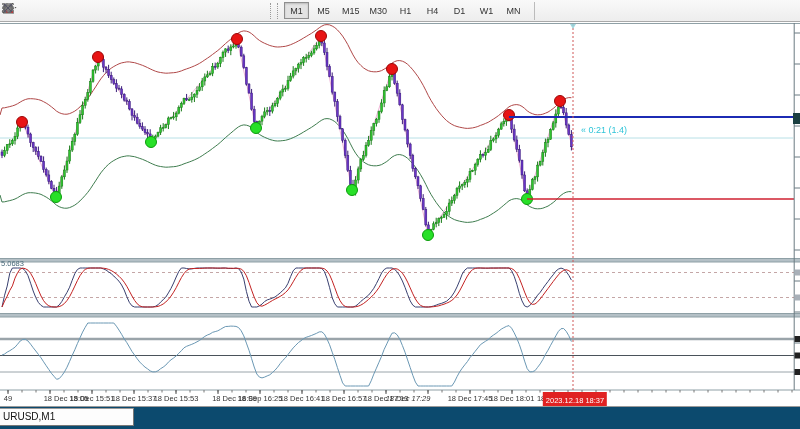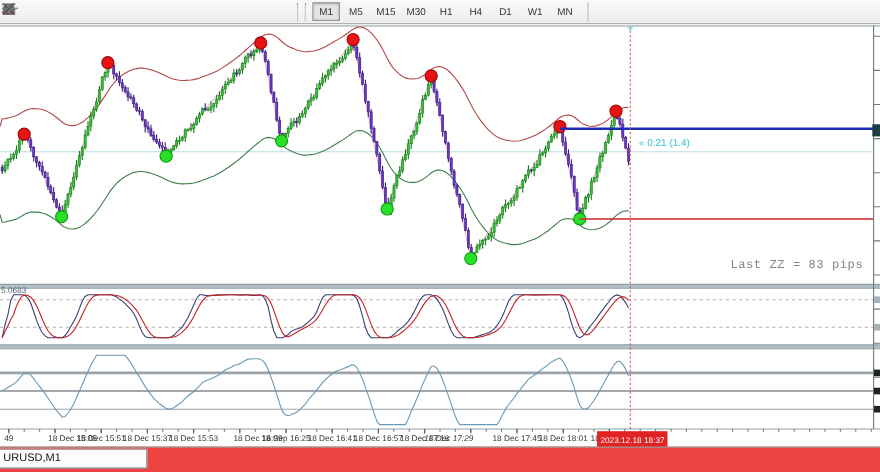--- a/index.html
+++ b/index.html
@@ -23,21 +23,21 @@
   .txt{position:absolute;white-space:nowrap;}
   .ind-label{top:236px;left:1px;font-size:7.5px;color:#4a6a7a;text-align:center;}
   .counter{top:102px;left:581px;font-size:9px;color:#2fc4d8;}
   .zz{top:213px;left:664px;font-size:11px;color:#82828e;
       font-family:"Liberation Mono","DejaVu Sans Mono",monospace;letter-spacing:.5px;}
   .timelabels{position:absolute;top:371px;left:0;width:800px;height:12px;font-size:7.5px;color:#333;}
   .timelabels span{position:absolute;transform:translateX(-50%);}
   .stamp{position:absolute;top:369px;left:575px;transform:translateX(-50%);
          background:#e02222;color:#fff;font-size:7.5px;padding:4px 3px;line-height:9px;}
   
-  .tabstrip{position:absolute;top:406px;left:0;width:800px;height:23px;background:#ef4444;
+  .tabstrip{position:absolute;top:406px;left:0;width:800px;height:23px;background:#0c4a6e;
             border-top:1px solid #9a9a9a;}
   .tab{position:absolute;top:1px;left:-6px;width:140px;height:18px;background:#fdfdfd;
        border:1px solid #777;border-top:1px solid #999;box-sizing:border-box;
        font-size:10px;color:#111;line-height:16px;padding-left:8px;}
 </style>
 </head>
 <body>
 
 <div class="app">
 
@@ -691,21 +691,20 @@
         <line x1="344" y1="390" x2="344" y2="394" stroke="#555" stroke-width="1"></line>
         <line x1="386" y1="390" x2="386" y2="394" stroke="#555" stroke-width="1"></line>
         <line x1="428" y1="390" x2="428" y2="394" stroke="#555" stroke-width="1"></line>
         <line x1="470" y1="390" x2="470" y2="394" stroke="#555" stroke-width="1"></line>
         <line x1="512" y1="390" x2="512" y2="394" stroke="#555" stroke-width="1"></line>
         <line x1="554" y1="390" x2="554" y2="394" stroke="#555" stroke-width="1"></line>
       </svg>
 
     <div class="txt ind-label">5.0683</div>
     <div class="txt counter">« 0:21 (1.4)</div>
-    <div class="txt zz">Last ZZ = 83 pips</div>
 
     <div class="timelabels" id="timelabels">
         <span style="left: 8px;">49</span>
         <span style="left: 50px; margin-left: 16px;">18 Dec 15:05</span>
         <span style="left: 92px;">18 Dec 15:51</span>
         <span style="left: 134px;">18 Dec 15:37</span>
         <span style="left: 176px;">18 Dec 15:53</span>
         <span style="left: 218px; padding-left: 33px;">18 Dec 16:09</span>
         <span style="left: 260px;">18 Sep 16:25</span>
         <span style="left: 302px;">18 Dec 16:41</span>

